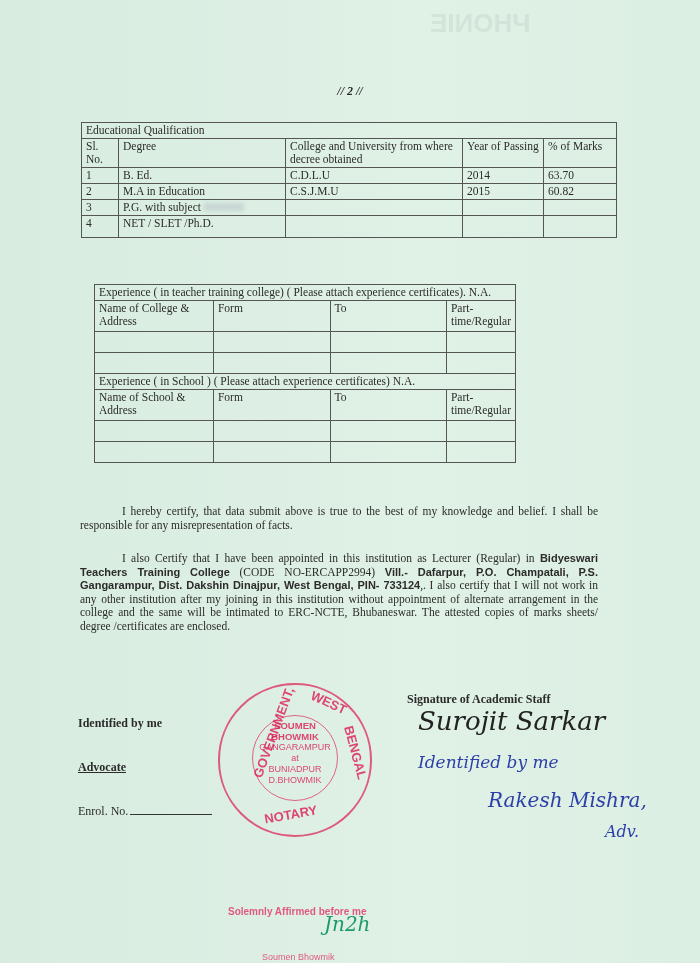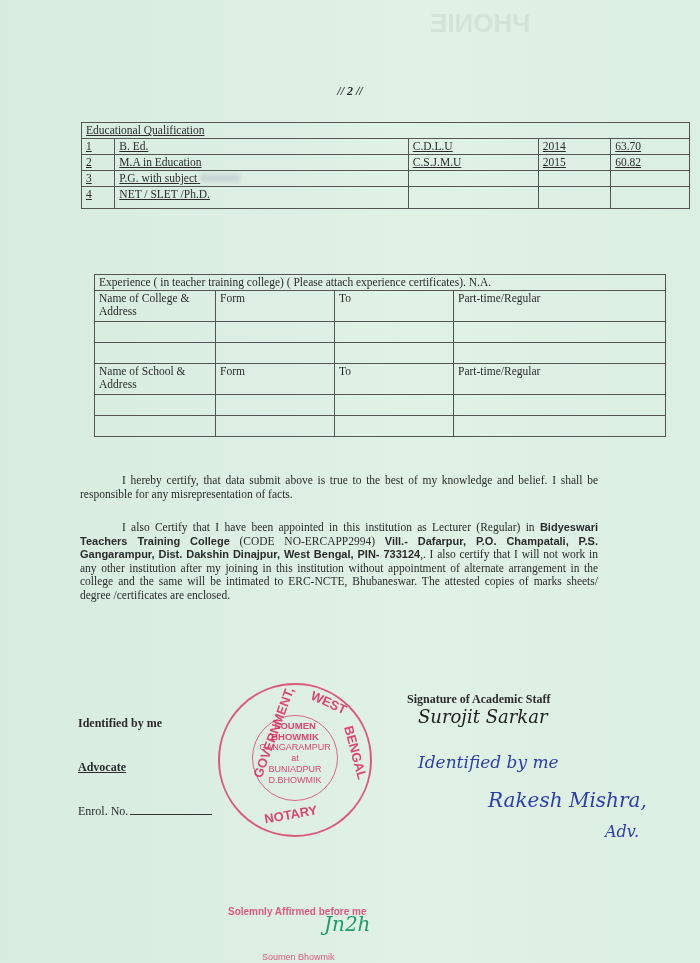--- a/index.html
+++ b/index.html
@@ -3,24 +3,24 @@
 <meta charset="utf-8">
 <style>
   html,body{margin:0;padding:0;}
   body{width:700px;height:963px;background:#dcefe0;position:relative;overflow:hidden;
        font-family:"Liberation Serif","DejaVu Serif",serif;color:#2b2b2b;}
   .page{position:absolute;inset:0;background:linear-gradient(90deg,#d8ece0 0%,#e0f1e6 60%,#dcefe3 100%);}
   .ghost{position:absolute;color:rgba(120,140,130,0.12);font-family:"Liberation Sans",sans-serif;font-weight:bold;}
   .pageno{position:absolute;top:84px;left:0;width:700px;text-align:center;font-size:12px;font-style:italic;font-weight:bold;}
   table{border-collapse:collapse;position:absolute;font-size:11.5px;}
   td{border:1px solid #555;vertical-align:top;padding:1px 4px;line-height:13px;}
-  .t1{left:81px;top:122px;width:609px;text-decoration:underline;}
-  .t2{left:94px;top:274px;width:572px;}
+  .t1{left:81px;top:122px;width:536px;}
+  .t2{left:94px;top:284px;width:422px;}
   .sechead{font-size:11.5px;}
-  .para{position:absolute;left:80px;width:518px;font-size:11.5px;line-height:13.5px;text-align:justify;}
+  .para{position:absolute;left:80px;width:518px;font-size:11.5px;line-height:13.5px;text-align:justify;margin-top:31px;}
   .para .ind{display:inline-block;width:42px;}
   .b{font-family:"Liberation Sans","DejaVu Sans",sans-serif;font-weight:bold;font-size:11px;}
   .lbl{position:absolute;font-size:12px;}
   .bold{font-weight:bold;}
   .hand{position:absolute;font-family:"DejaVu Serif",serif;font-style:italic;color:#2c3fa8;}
   .stamp{position:absolute;left:218px;top:683px;width:150px;height:150px;border:2px solid rgba(220,40,90,0.75);border-radius:50%;color:rgba(220,40,90,0.85);font-family:"Liberation Sans",sans-serif;}
   .stamp .inner{position:absolute;left:32px;top:30px;width:86px;height:86px;border:1.5px solid rgba(220,40,90,0.7);border-radius:50%;text-align:center;font-size:9px;line-height:11px;padding-top:4px;box-sizing:border-box;}
   .stamp .ring{position:absolute;font-size:13px;font-weight:bold;}
   .pink{position:absolute;color:rgba(225,50,100,0.8);font-family:"Liberation Sans",sans-serif;font-weight:bold;font-size:10px;}
   .green{position:absolute;color:#1f9a6a;font-family:"DejaVu Serif",serif;font-style:italic;font-size:20px;}
@@ -31,20 +31,27 @@
 <div class="page"></div>
 <div class="ghost" style="left:430px;top:8px;font-size:26px;">ƎIИOHЧ</div>
 
 <div class="pageno">// 2 //</div>
 
 <table class="t1">
   <tbody>
       <tr>
         <td colspan="5">Educational Qualification</td>
       </tr>
+  <tr>
+    <td style="width:28px">Sl. No.</td>
+    <td style="width:158px">Degree</td>
+    <td style="width:168px">College and University from where decree obtained</td>
+    <td style="width:72px">Year of Passing</td>
+    <td>% of Marks</td>
+  </tr>
   <tr>
     <td>1</td>
     <td>B. Ed.</td>
     <td>C.D.L.U</td>
     <td>2014</td>
     <td>63.70</td>
   </tr>
   <tr>
     <td>2</td>
     <td>M.A in Education</td>
@@ -86,20 +93,23 @@
         <td></td>
         <td></td>
       </tr>
   <tr style="height:21px">
         <td></td>
         <td></td>
         <td></td>
         <td></td>
       </tr>
   <tr>
+        <td colspan="4" class="sechead">Experience ( in School ) ( Please attach experience certificates) N.A.</td>
+      </tr>
+  <tr>
     <td style="height:28px">Name of School &amp; Address</td>
     <td>Form</td>
     <td>To</td>
     <td>Part-time/Regular</td>
   </tr>
   <tr style="height:21px">
         <td></td>
         <td></td>
         <td></td>
         <td></td>
@@ -111,21 +121,21 @@
         <td></td>
       </tr>
 </tbody>
   </table>
 
 <div class="para" style="top:474px;"><span class="ind"></span><span>I hereby certify, that data submit above is true to the best of my knowledge and belief. I shall be responsible for any misrepresentation of facts.</span></div>
 
 <div class="para" style="top:521px;"><span class="ind"></span><span>I also Certify that I have been appointed in this institution as Lecturer (Regular) in </span><span class="b">Bidyeswari Teachers Training College</span><span> (CODE NO-ERCAPP2994) </span><span class="b">Vill.- Dafarpur, P.O. Champatali, P.S. Gangarampur, Dist. Dakshin Dinajpur, West Bengal, PIN- 733124</span><span>,. I also certify that I will not work in any other institution after my joining in this institution without appointment of alternate arrangement in the college and the same will be intimated to ERC-NCTE, Bhubaneswar. The attested copies of marks sheets/ degree /certificates are enclosed.</span></div>
 
 <div class="lbl bold" style="left:407px;top:692px;">Signature of Academic Staff</div>
-<div class="hand" style="left:418px;top:706px;font-size:18px;color:#222;">Surojit Sarkar</div>
+<div class="hand" style="left:418px;top:706px;font-size:26px;color:#222;">Surojit Sarkar</div>
 
 <div class="lbl bold" style="left:78px;top:716px;">Identified by me</div>
 <div class="lbl bold" style="left:78px;top:760px;text-decoration:underline;">Advocate</div>
 <div class="lbl" style="left:78px;top:804px;"><span>Enrol. No.</span><span style="display:inline-block;width:82px;border-bottom:1px solid #333;margin-left:2px;"></span></div>
 
 <div class="stamp">
   <div class="ring" style="left:6px;top:40px;transform:rotate(-70deg);">GOVERNMENT,</div>
   <div class="ring" style="left:90px;top:10px;transform:rotate(25deg);">WEST</div>
   <div class="ring" style="left:108px;top:60px;transform:rotate(75deg);">BENGAL</div>
   <div class="ring" style="left:44px;top:122px;transform:rotate(-10deg);">NOTARY</div>

